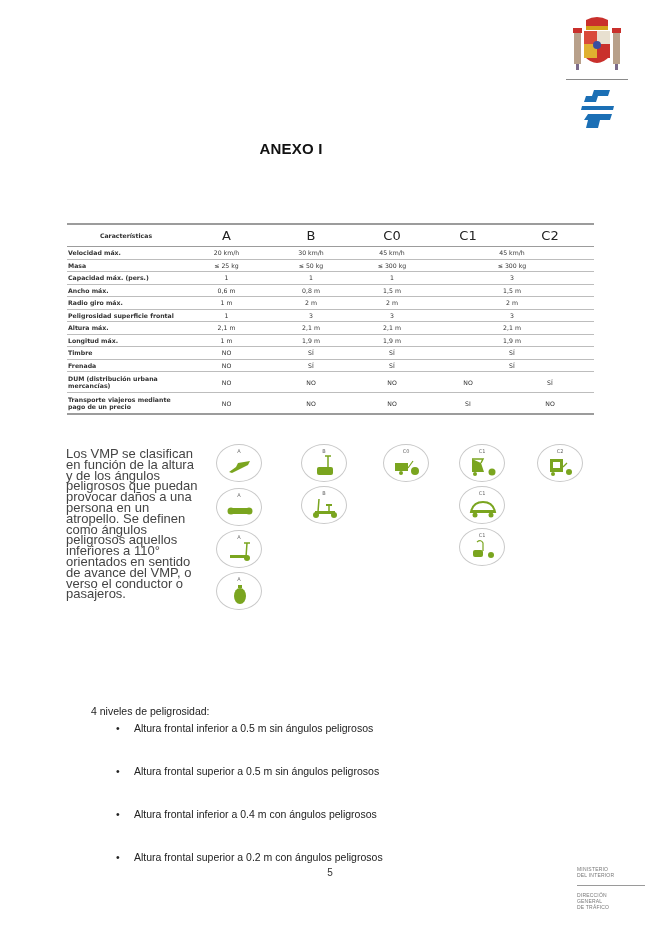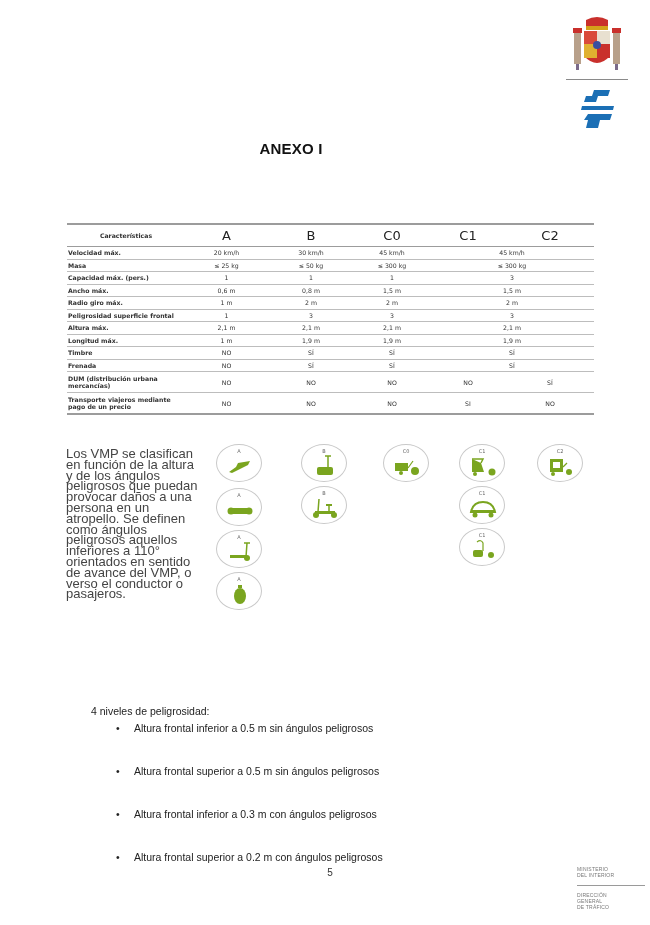--- a/index.html
+++ b/index.html
@@ -280,21 +280,21 @@
       <path d="M16 12 L20 8" stroke="#7aa51f" stroke-width="1.2"></path>
       <circle cx="22" cy="17" r="3" fill="#7aa51f"></circle>
       <circle cx="6" cy="19" r="2" fill="#7aa51f"></circle>
     </svg>
 </div>
 
 <div class="abs lvl-head">4 niveles de peligrosidad:</div>
 <ul class="abs lvl-list">
   <li>Altura frontal inferior a 0.5 m sin ángulos peligrosos</li>
   <li>Altura frontal superior a 0.5 m sin ángulos peligrosos</li>
-  <li>Altura frontal inferior a 0.3 m con ángulos peligrosos</li>
+  <li>Altura frontal inferior a 0.4 m con ángulos peligrosos</li>
   <li>Altura frontal superior a 0.2 m con ángulos peligrosos</li>
 </ul>
 
 <div class="abs pageno">5</div>
 
 <div class="abs ministry">
   <div>MINISTERIO</div>
   <div>DEL INTERIOR</div>
 </div>
 <div class="abs min-rule"></div>

